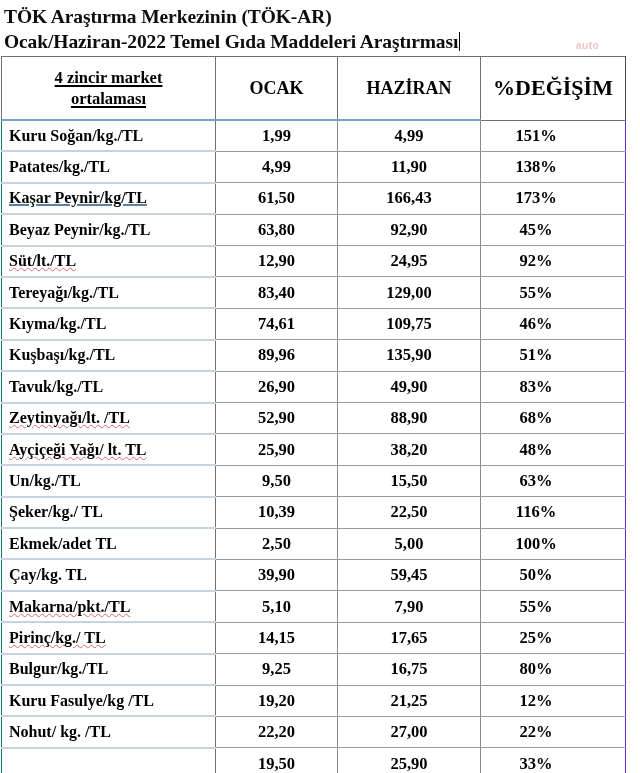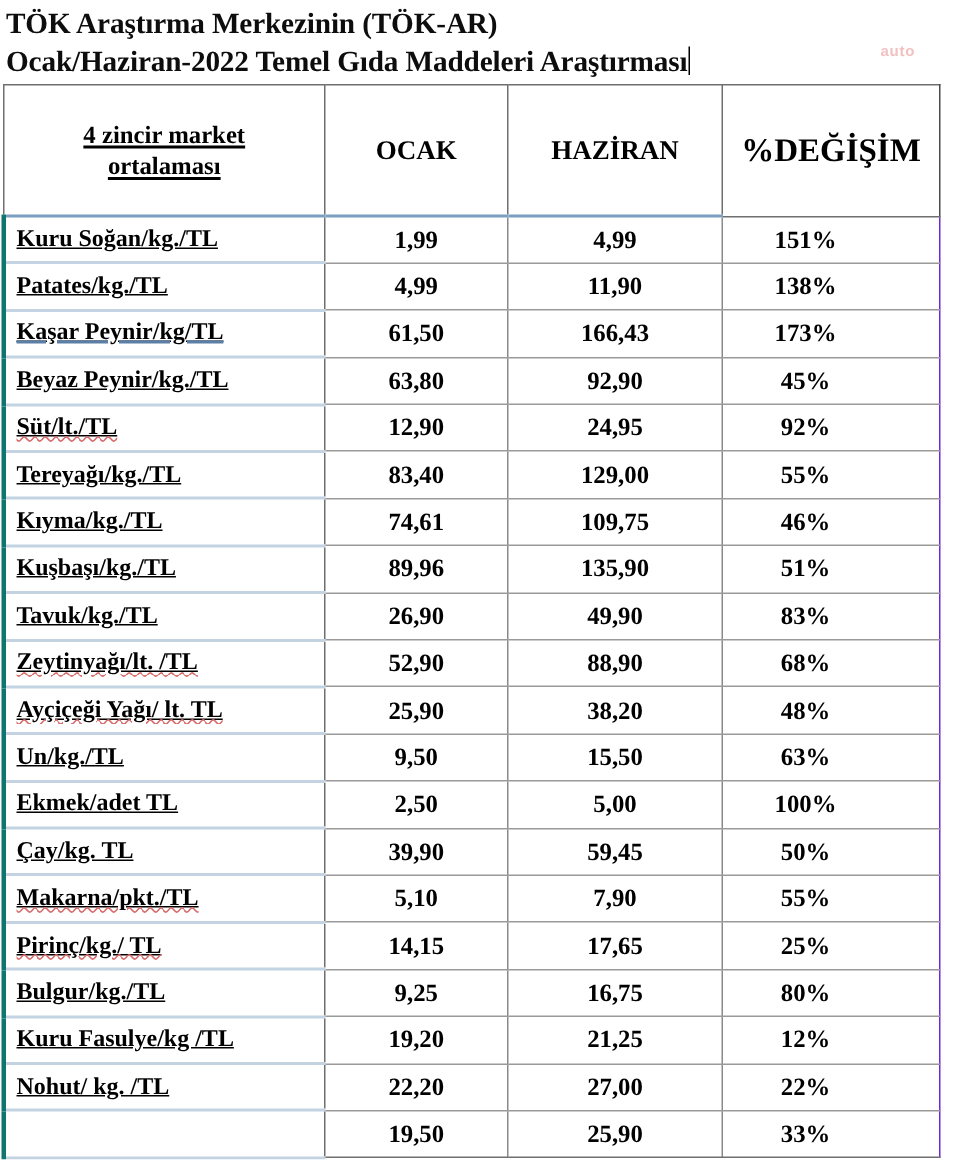--- a/index.html
+++ b/index.html
@@ -39,29 +39,28 @@
     display: inline-block;
     width: 1px;
     height: 19px;
     background: #000;
     vertical-align: -3px;
     margin-left: 1px;
   }
   .red-smudge {
     position: absolute;
     left: 576px;
-    top: 29px;
+    top: 40px;
     font-size: 10px;
     font-weight: bold;
     font-family: "Liberation Sans", sans-serif;
     color: #f0b6b6;
     letter-spacing: 0.5px;
     opacity: .85;
     user-select: none;
-    margin-left: 11px;
   }
 
   
   table.price-table {
     border-collapse: collapse;
     table-layout: fixed;
     width: 624px;
     margin-left: 1px;
     font-size: 15.5px;
   }
@@ -80,21 +79,21 @@
     vertical-align: middle;
     font-weight: bold;
     background: #ffffff;
   }
   thead th.th-item {
     border-left: 1px solid #6f6f6f;
     border-right: 1px solid #6f6f6f;
     font-size: 16.5px;
     line-height: 21px;
     text-align: center;
-    padding: 16px 12px;
+    padding: 4px 12px;
   }
   thead th.th-item .underlined {
     text-decoration: underline;
     text-decoration-thickness: 2px;
     text-underline-offset: 2px;
   }
   thead th.th-col {
     font-size: 18px;
     text-align: center;
   }
@@ -107,28 +106,27 @@
 
   
   tbody td {
     height: 29.4px;
     padding: 0;
     vertical-align: middle;
     font-weight: bold;
     background: #ffffff;
   }
   tbody td.item {
-    border-left: 3px solid #0f766e;
+    border-left: 1px solid #0f766e;
     border-right: 1px solid #6f6f6f;
     border-bottom: 2px solid #c3d3e2;
     text-align: left;
     padding-left: 7px;
     font-size: 16px;
     white-space: nowrap;
-    text-decoration: underline;
   }
   tbody tr.no-sep td.item { border-bottom: none; }
   tbody tr:last-child td.item { border-bottom: 2px solid #c3d3e2; }
 
   tbody td.num {
     border-right: 1px solid #8a8a8a;
     border-bottom: 1px solid #9a9a9a;
     text-align: center;
     font-size: 16.5px;
   }
@@ -258,20 +256,26 @@
           <td class="num">38,20</td>
           <td class="deg">48%</td>
         </tr>
         <tr>
           <td class="item"><span>Un/kg./TL</span></td>
           <td class="num">9,50</td>
           <td class="num">15,50</td>
           <td class="deg">63%</td>
         </tr>
         <tr>
+          <td class="item"><span>Şeker/kg./ TL</span></td>
+          <td class="num">10,39</td>
+          <td class="num">22,50</td>
+          <td class="deg">116%</td>
+        </tr>
+        <tr>
           <td class="item"><span>Ekmek/adet TL</span></td>
           <td class="num">2,50</td>
           <td class="num">5,00</td>
           <td class="deg">100%</td>
         </tr>
         <tr>
           <td class="item"><span>Çay/kg. TL</span></td>
           <td class="num">39,90</td>
           <td class="num">59,45</td>
           <td class="deg">50%</td>

